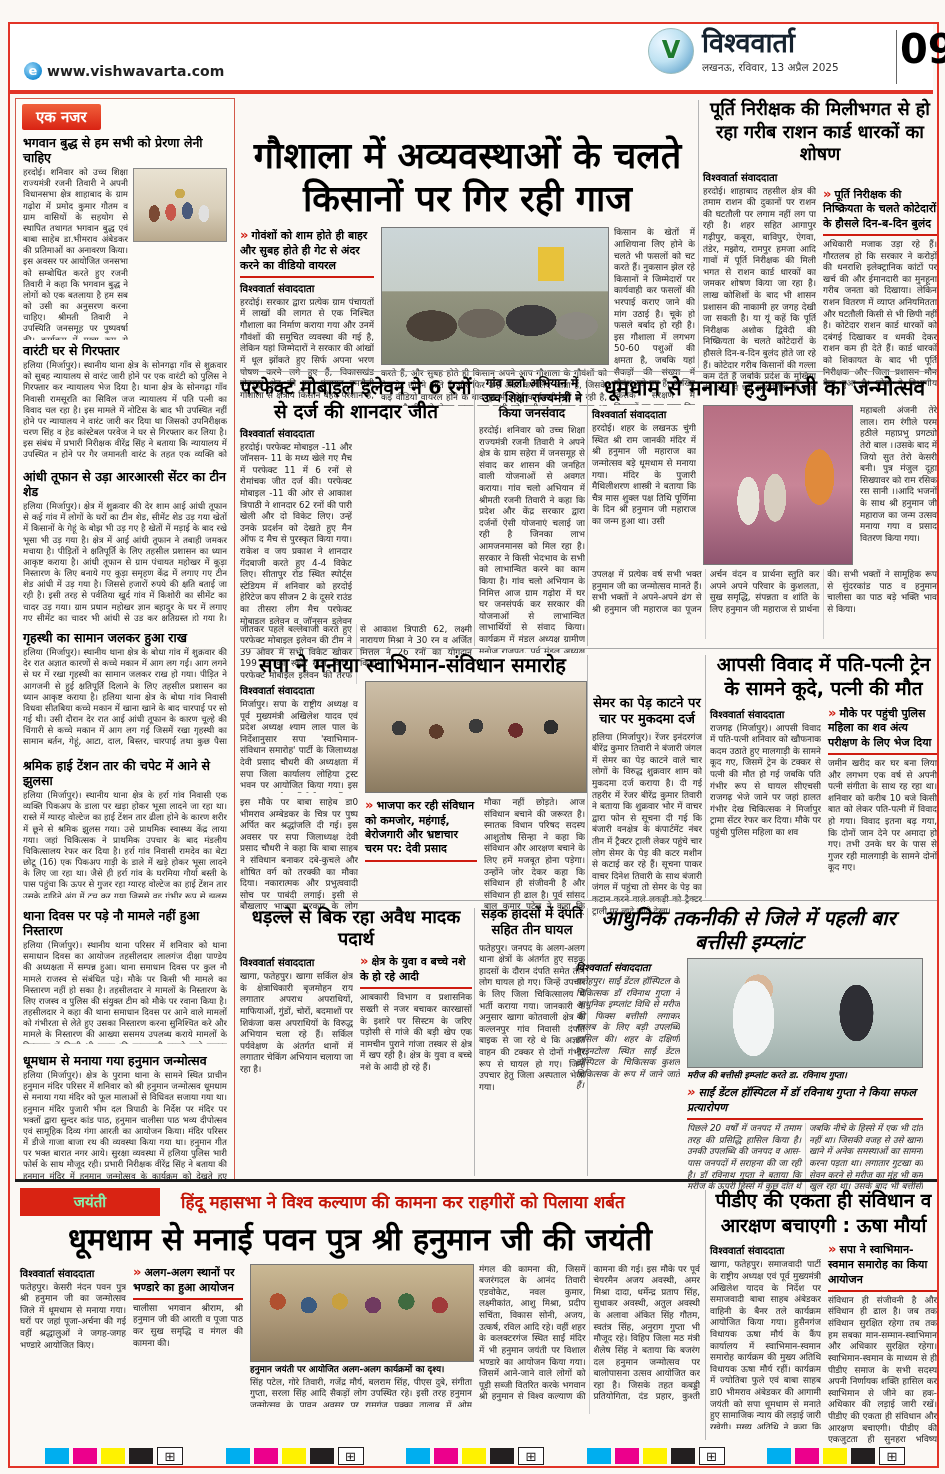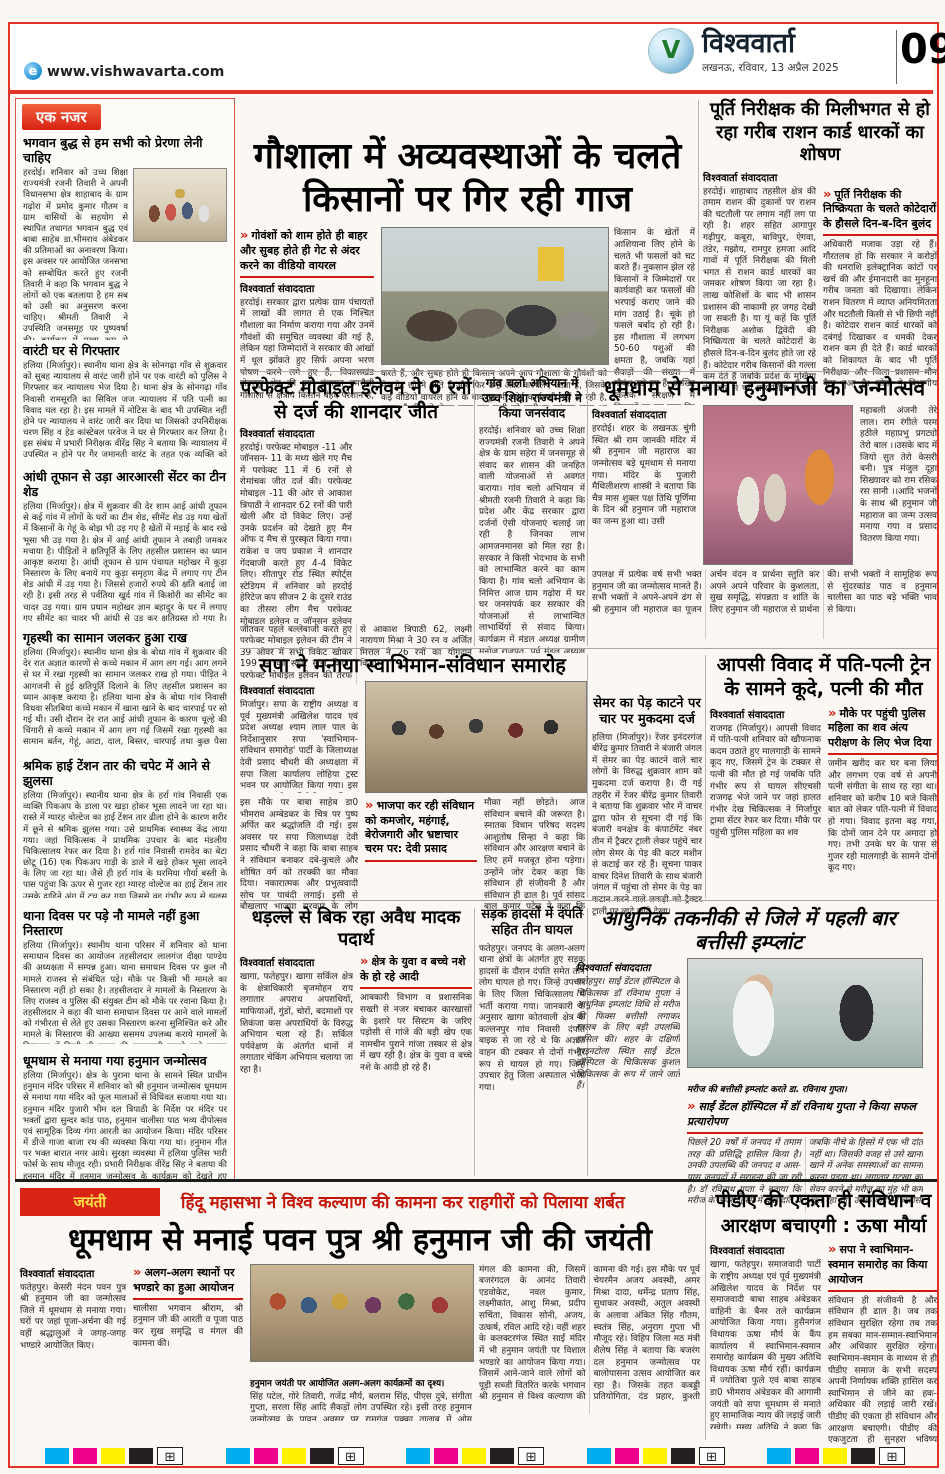--- a/index.html
+++ b/index.html
@@ -44,21 +44,21 @@
                 radial-gradient(9px 14px at 58% 58%,#4a5a7b 60%,transparent 61%),
                 radial-gradient(9px 14px at 76% 62%,#e0e0e0 60%,transparent 61%),
                 radial-gradient(7px 7px at 50% 34%,#caa94e 70%,transparent 71%);}
   
   .hl{font-weight:bold;color:#000;text-align:center;}
   .byline{font-weight:bold;font-size:10px;margin:2px 0 2px;color:#000;}
   .bd{font-size:8.8px;line-height:1.32;text-align:justify;color:#1d1d1d;overflow:hidden;}
   .kicker{font-size:11px;font-weight:bold;line-height:1.3;color:#000;border-bottom:2px solid #cf1c10;
           padding-bottom:3px;margin-bottom:3px;}
   .chev{color:#cf1c10;font-size:13px;font-weight:bold;margin-right:3px;}
-  .cap{font-size:8.8px;font-weight:bold;color:#000;margin-top:16px;line-height:1.25;}
+  .cap{font-size:8.8px;font-weight:bold;color:#000;margin-top:2px;line-height:1.25;}
   .row{display:flex;gap:7px;}
   .photo{border:1px solid #777;position:relative;flex:none;}
   
   .ph-cows{background:
      radial-gradient(26px 16px at 22% 72%,#4b4138 97%,transparent 98%),
      radial-gradient(24px 15px at 44% 70%,#6d665c 97%,transparent 98%),
      radial-gradient(26px 16px at 66% 68%,#3c3a3c 97%,transparent 98%),
      radial-gradient(22px 14px at 86% 72%,#8d8a82 97%,transparent 98%),
      linear-gradient(12deg,#e8c23a 0%,#e8c23a 100%) 78% 18%/26px 34px no-repeat,
      linear-gradient(180deg,#ccd6d8 0%,#c6cec9 46%,#93947f 47%,#7e8270 100%);background-repeat:no-repeat,no-repeat,no-repeat,no-repeat,no-repeat,no-repeat;background-size:auto,auto,auto,auto,26px 34px,auto;}
@@ -85,21 +85,21 @@
      linear-gradient(180deg,#d6dcd9 0%,#b9c6c2 60%,#9fb0ac 100%);}
   .ph-bhandara{background:
      radial-gradient(9px 9px at 12% 38%,#b05030 90%,transparent 91%),
      radial-gradient(9px 9px at 26% 42%,#3a5a80 90%,transparent 91%),
      radial-gradient(9px 9px at 40% 38%,#c8a040 90%,transparent 91%),
      radial-gradient(9px 9px at 55% 42%,#703a60 90%,transparent 91%),
      radial-gradient(9px 9px at 70% 38%,#406a40 90%,transparent 91%),
      radial-gradient(9px 9px at 85% 42%,#a03a3a 90%,transparent 91%),
      linear-gradient(180deg,#cab893 0%,#ad9878 55%,#8d7b5e 100%);}
   
-  .tag-box{background:#d92313;color:#fde047;font-weight:bold;font-size:15px;text-align:center;
+  .tag-box{background:#d92313;color:#86efac;font-weight:bold;font-size:15px;text-align:center;
            padding:3px 0 5px;width:140px;flex:none;}
   .red-hl{color:#c41608;font-weight:bold;font-size:17px;line-height:1.2;padding:4px 0 0 14px;}
   
   .bars{left:15px;top:1447px;width:920px;display:flex;justify-content:space-between;padding:0 30px;box-sizing:border-box;}
   .bar-group{display:flex;gap:4px;align-items:center;}
   .sw{width:24px;height:16px;display:block;}
   .sw.c{background:#00aeef;}.sw.m{background:#ec008c;}.sw.y{background:#fff200;}.sw.k{background:#231f20;}
   .reg{width:24px;height:16px;border:1.5px solid #231f20;display:flex;align-items:center;justify-content:center;
        font-size:13px;line-height:1;color:#231f20;background:#fff;}
 </style>

